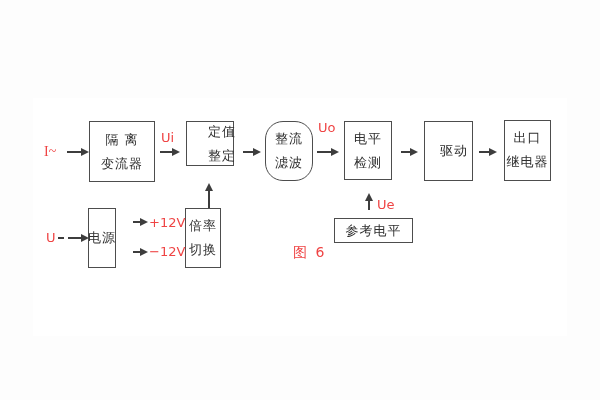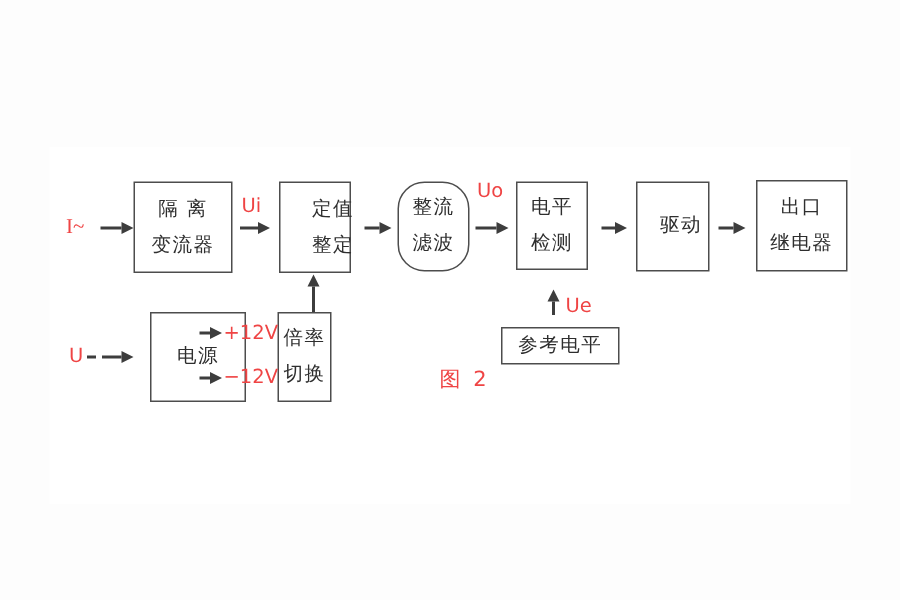--- a/index.html
+++ b/index.html
@@ -20,26 +20,26 @@
     display:flex;flex-direction:column;align-items:center;justify-content:center;
     font-size:13px;line-height:24px;letter-spacing:1px;
     color:#2e2e2e;
     white-space:nowrap;
   }
   .block span{display:block;text-align:center;}
   .block span:empty{display:none;}
 
   
   #b-isolation {left:89px;  top:121px; width:66px; height:61px;}
-  #b-setpoint  {left:186px; top:121px; width:48px; height:61px;padding-left:24px;}
+  #b-setpoint  {left:186px; top:121px; width:48px; height:45px;padding-left:24px;}
   #b-rectifier {left:265px; top:121px; width:48px; height:60px;border-radius:18px;}
   #b-level     {left:344px; top:121px; width:48px; height:59px;}
   #b-drive     {left:424px; top:121px; width:49px; height:60px;padding-left:11px;}
-  #b-relay     {left:504px; top:120px; width:61px; height:61px;font-family:Liberation Mono, monospace;}
-  #b-power     {left:100px;  top:208px; width:64px; height:60px;}
+  #b-relay     {left:504px; top:120px; width:47px; height:61px;font-family:Liberation Mono, monospace;}
+  #b-power     {left:88px;  top:208px; width:28px; height:60px;}
   #b-multiplier{left:185px; top:208px; width:36px; height:60px;}
   #b-reference {left:334px; top:218px; width:79px; height:25px; letter-spacing:1px;}
 
   
   .lbl{position:absolute;font-size:13px;color:#ef4444;white-space:nowrap;}
   #l-iin {left:44px;  top:144px; font-family:"Liberation Serif","DejaVu Serif",serif; font-size:14px;}
   #l-uin {left:46px;  top:230px;}
   #l-ui  {left:161px; top:130px;}
   #l-uo  {left:318px; top:120px;}
   #l-ue  {left:377px; top:197px;}
@@ -117,21 +117,21 @@
 
   </div>
 
   <span class="lbl" id="l-iin">I~</span>
   <span class="lbl" id="l-uin">U</span>
   <span class="lbl" id="l-ui">Ui</span>
   <span class="lbl" id="l-uo">Uo</span>
   <span class="lbl" id="l-ue">Ue</span>
   <span class="lbl" id="l-p12">+12V</span>
   <span class="lbl" id="l-m12">−12V</span>
-  <span class="lbl" id="l-cap">图 2</span>
+  <span class="lbl" id="l-cap">图 6</span>
 
   <div class="harrow" id="a-i"></div>
   <div class="harrow" id="a-12"></div>
   <div class="harrow" id="a-23"></div>
   <div class="harrow" id="a-34"></div>
   <div class="harrow" id="a-45"></div>
   <div class="harrow" id="a-56"></div>
   <div class="dash" id="d-u"></div>
   <div class="harrow" id="a-u"></div>
   <div class="harrow" id="a-p12"></div>

